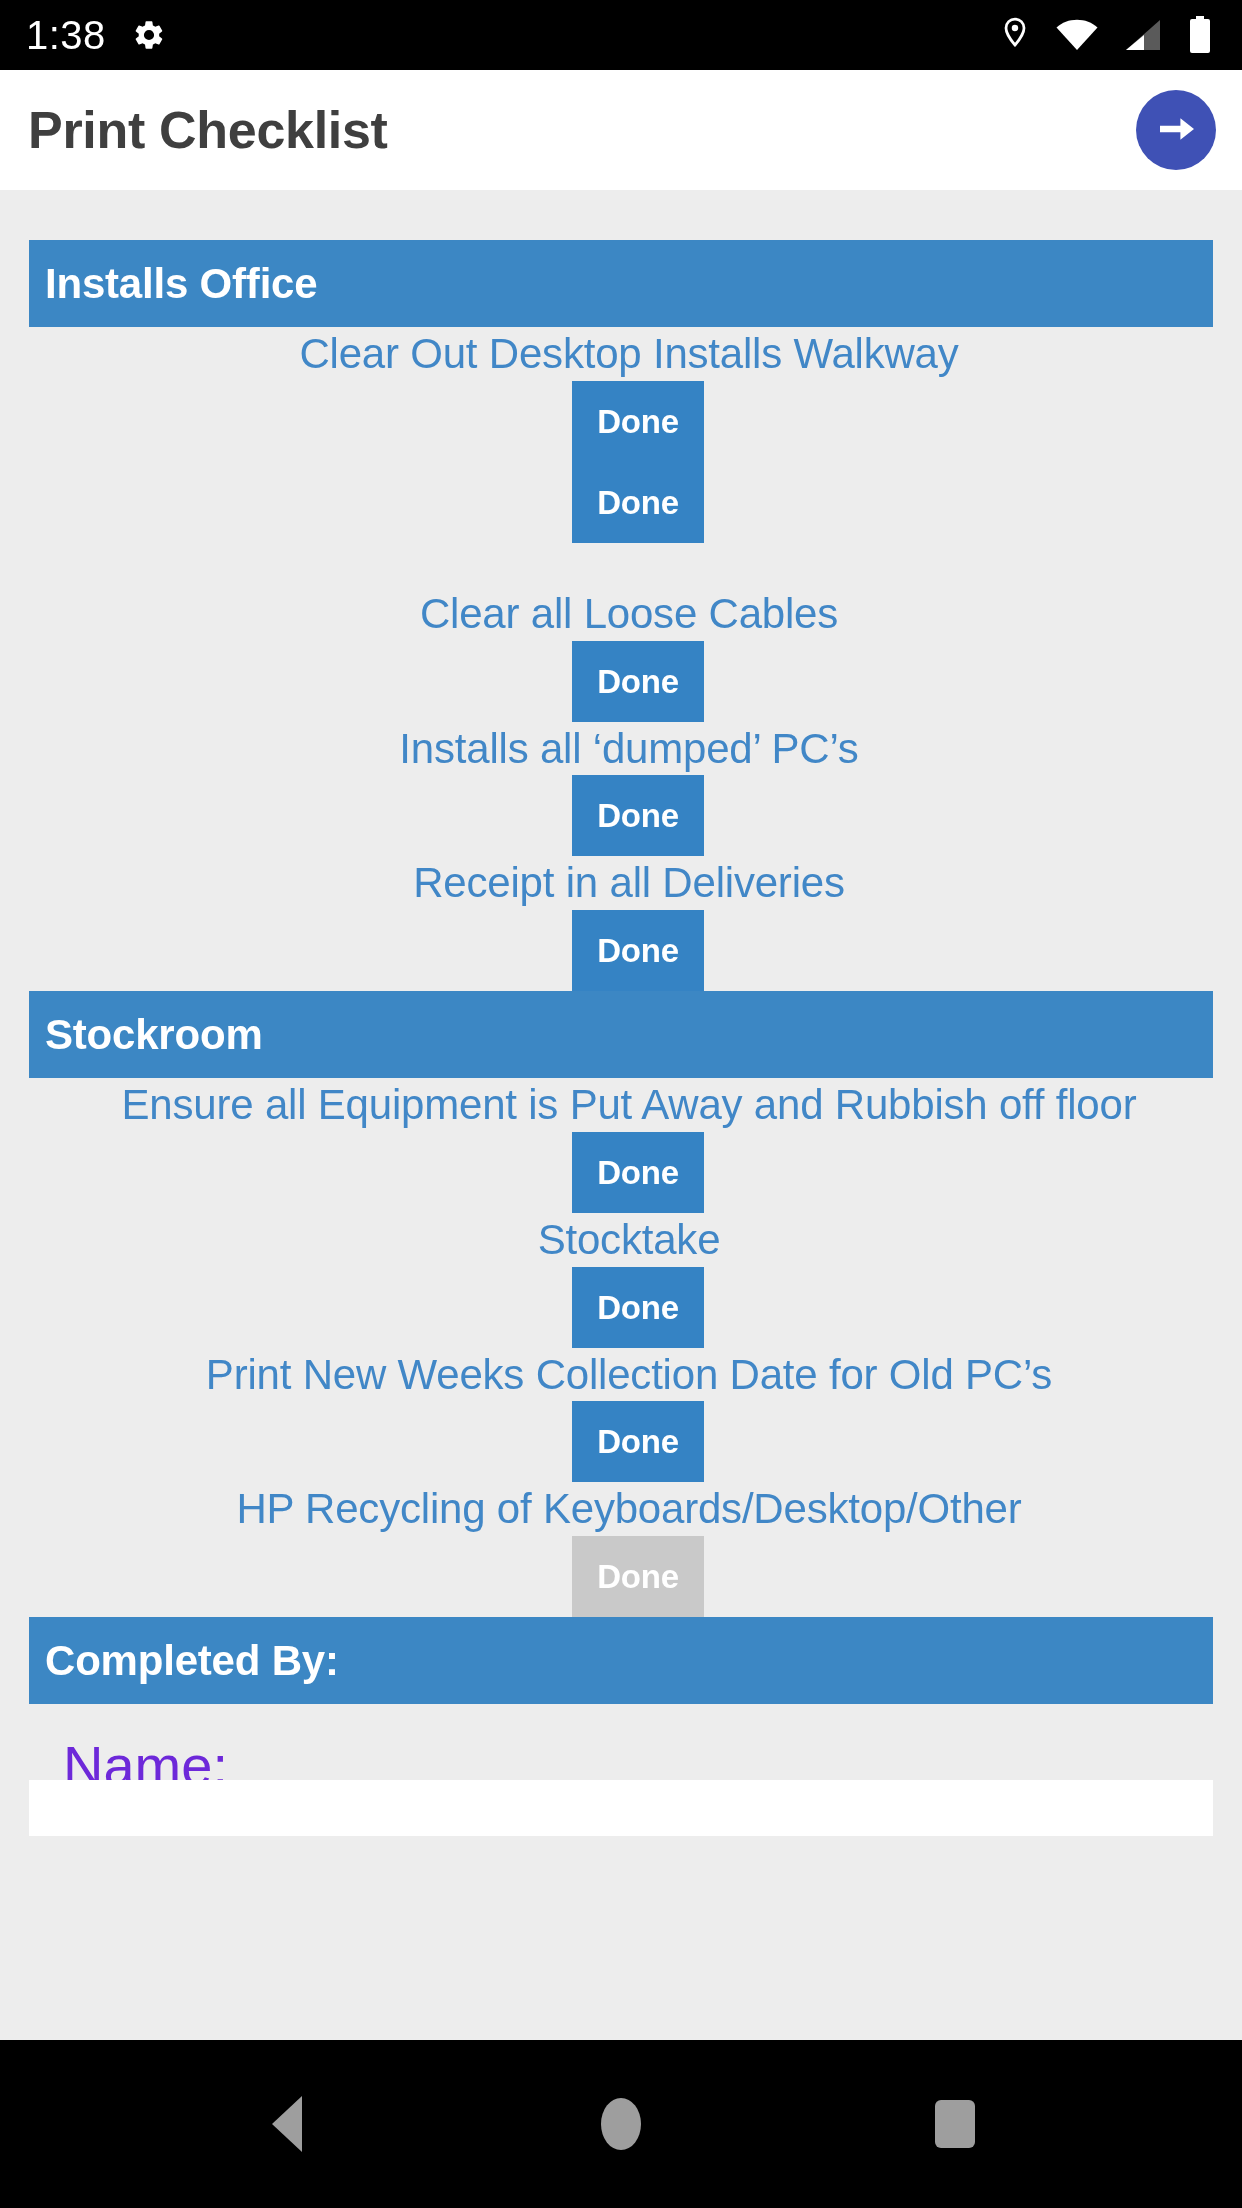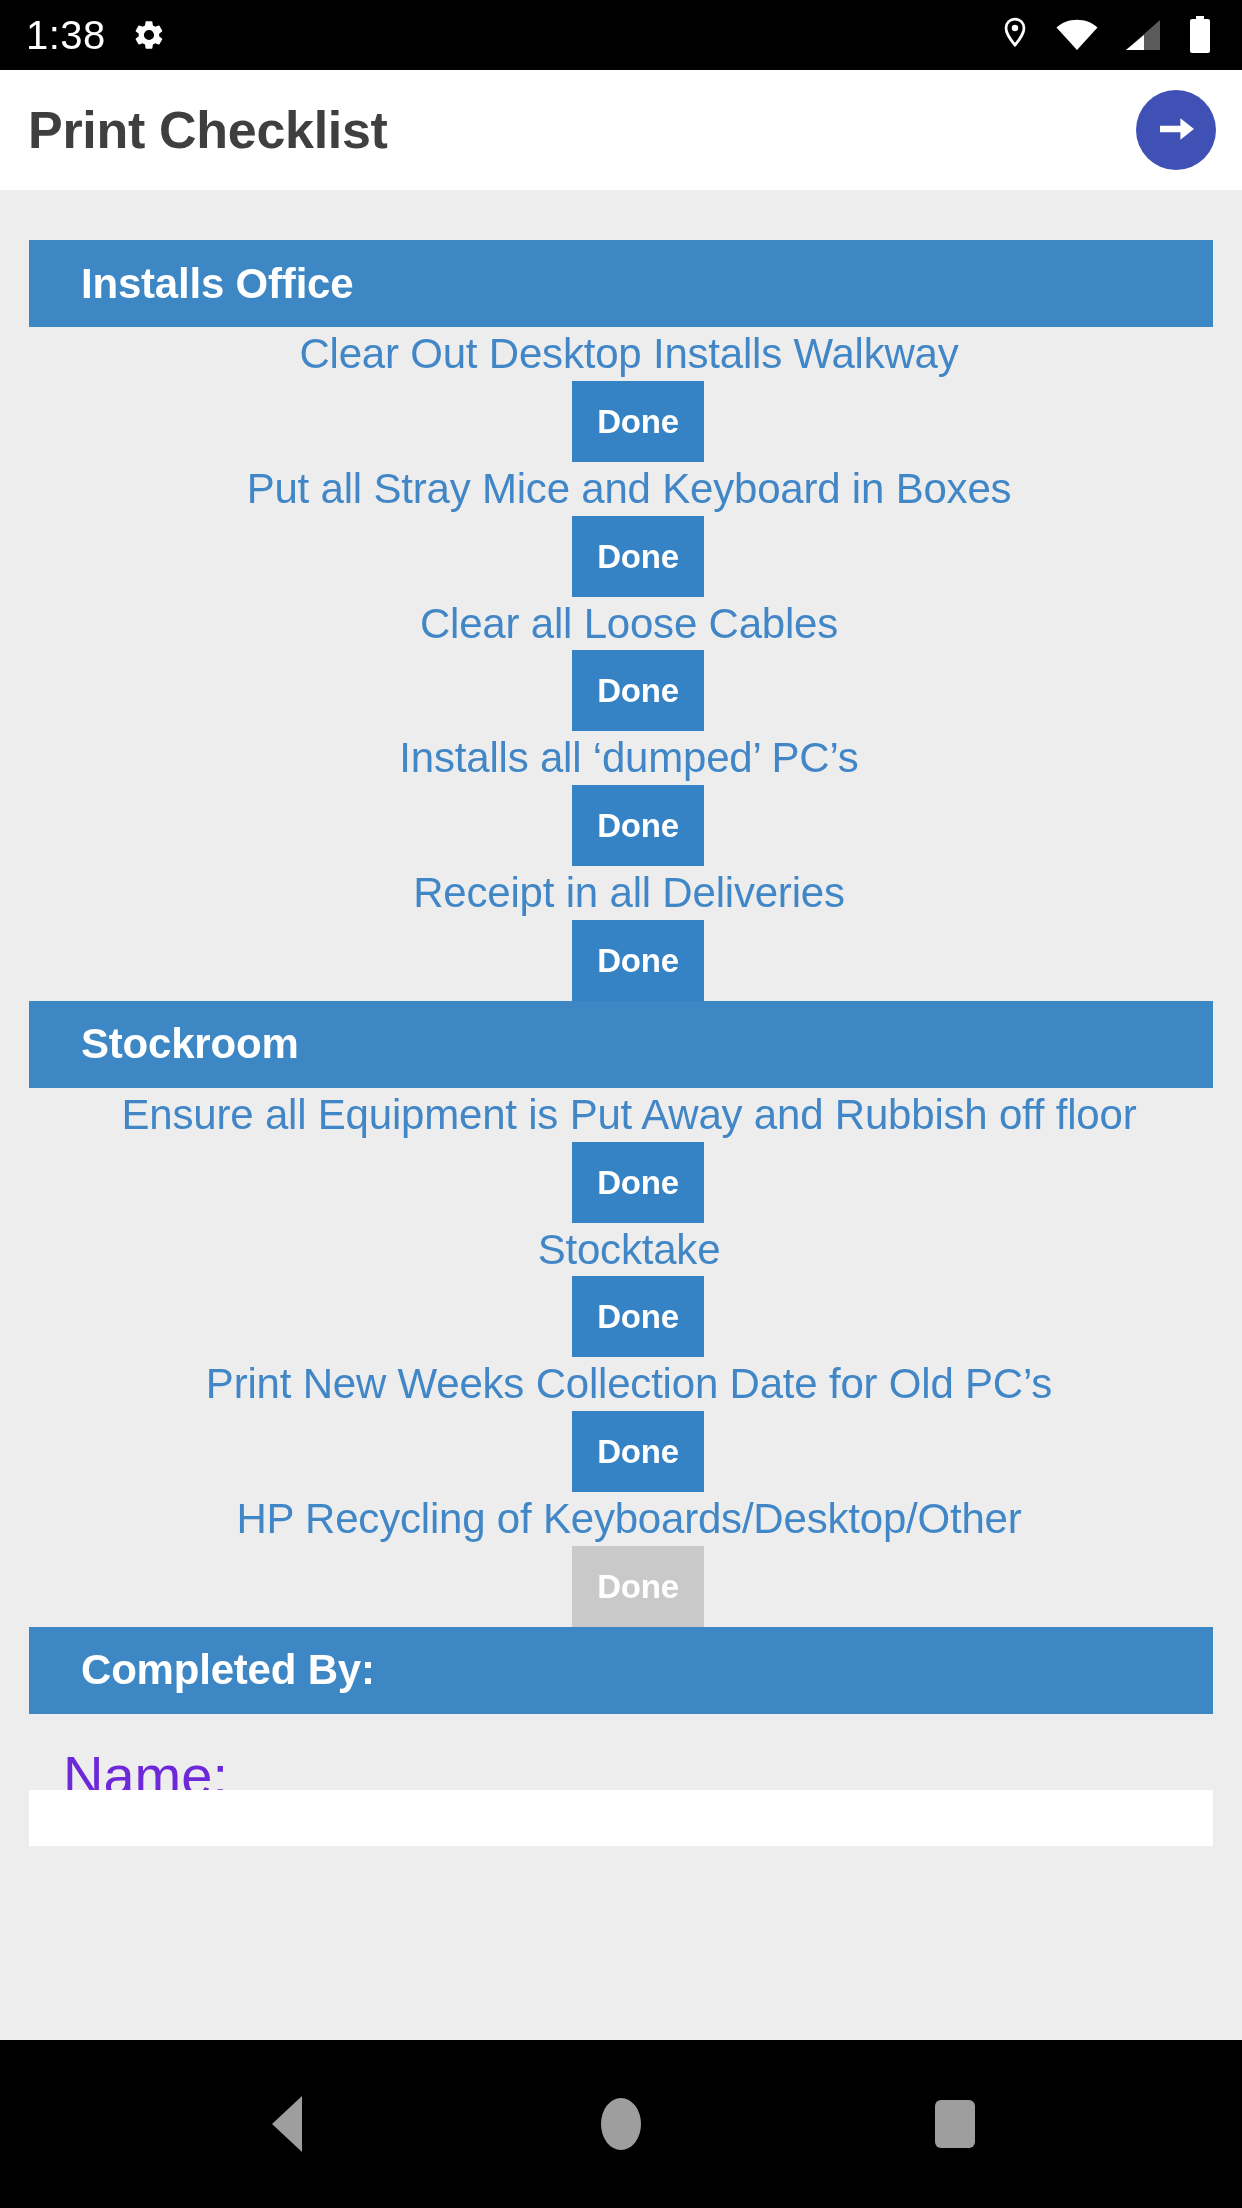--- a/index.html
+++ b/index.html
@@ -60,21 +60,21 @@
     position:relative;
     overflow:hidden;
   }
   .inner { padding-top:50px; }
 
   .section-header {
     margin:0 29px;
     background:#3c87c4;
     height:87px;
     display:flex; align-items:center;
-    padding-left:52px;
+    padding-left:16px;
   }
   .section-header .sh-text {
     color:#ffffff; font-size:42px; font-weight:700; line-height:1;
     letter-spacing:-0.2px;
   }
 
   .task-row {
     margin:0 29px;
     display:flex; align-items:center;
     padding:0 0 0 34px;
@@ -220,21 +220,20 @@
   <div class="content">
     <div class="inner" id="list-root">
         <div class="section-header">
           <span class="sh-text">Installs Office</span>
         </div>
         <div class="task-row">
           <span class="task-label">Clear Out Desktop Installs Walkway</span>
           <button class="done-btn">Done</button>
         </div>
         <div class="task-row">
-          <span class="task-label">Put all Stray Mice and Keyboard in Boxes</span>
           <button class="done-btn">Done</button>
         </div>
         <div class="task-row">
           <span class="task-label">Clear all Loose Cables</span>
           <button class="done-btn">Done</button>
         </div>
         <div class="task-row">
           <span class="task-label">Installs all ‘dumped’ PC’s</span>
           <button class="done-btn">Done</button>
         </div>

